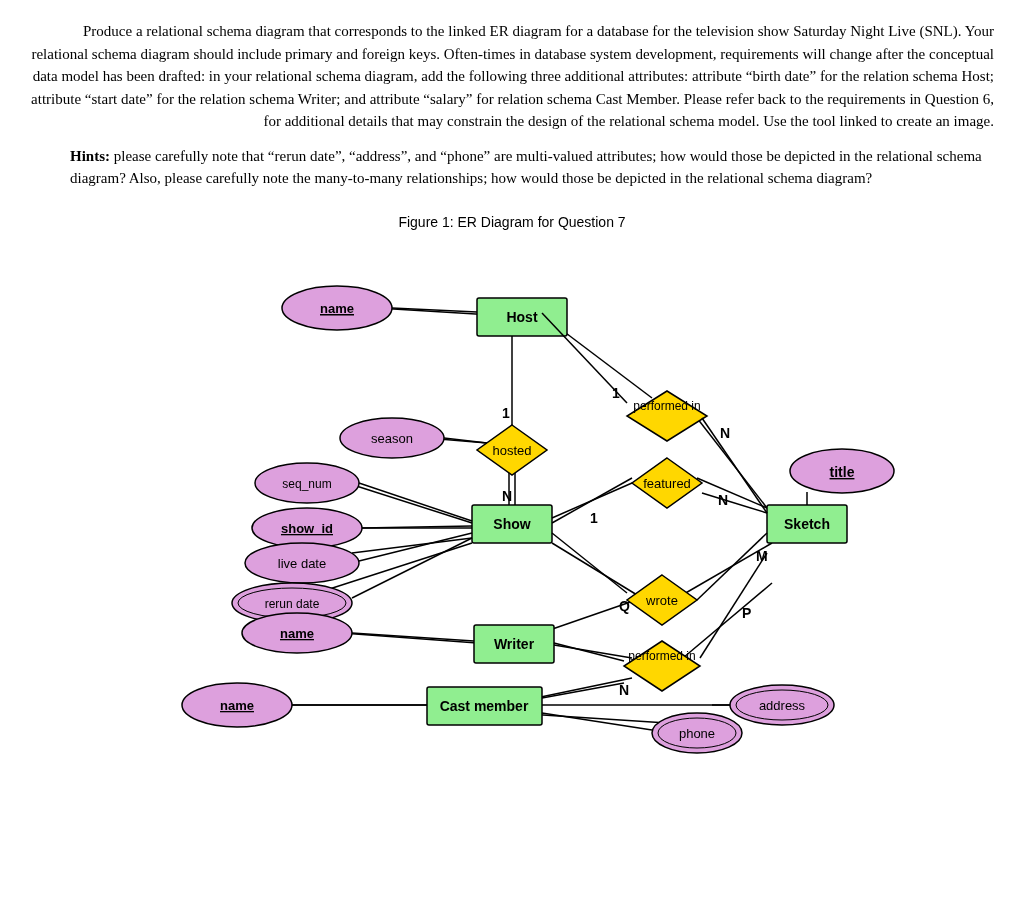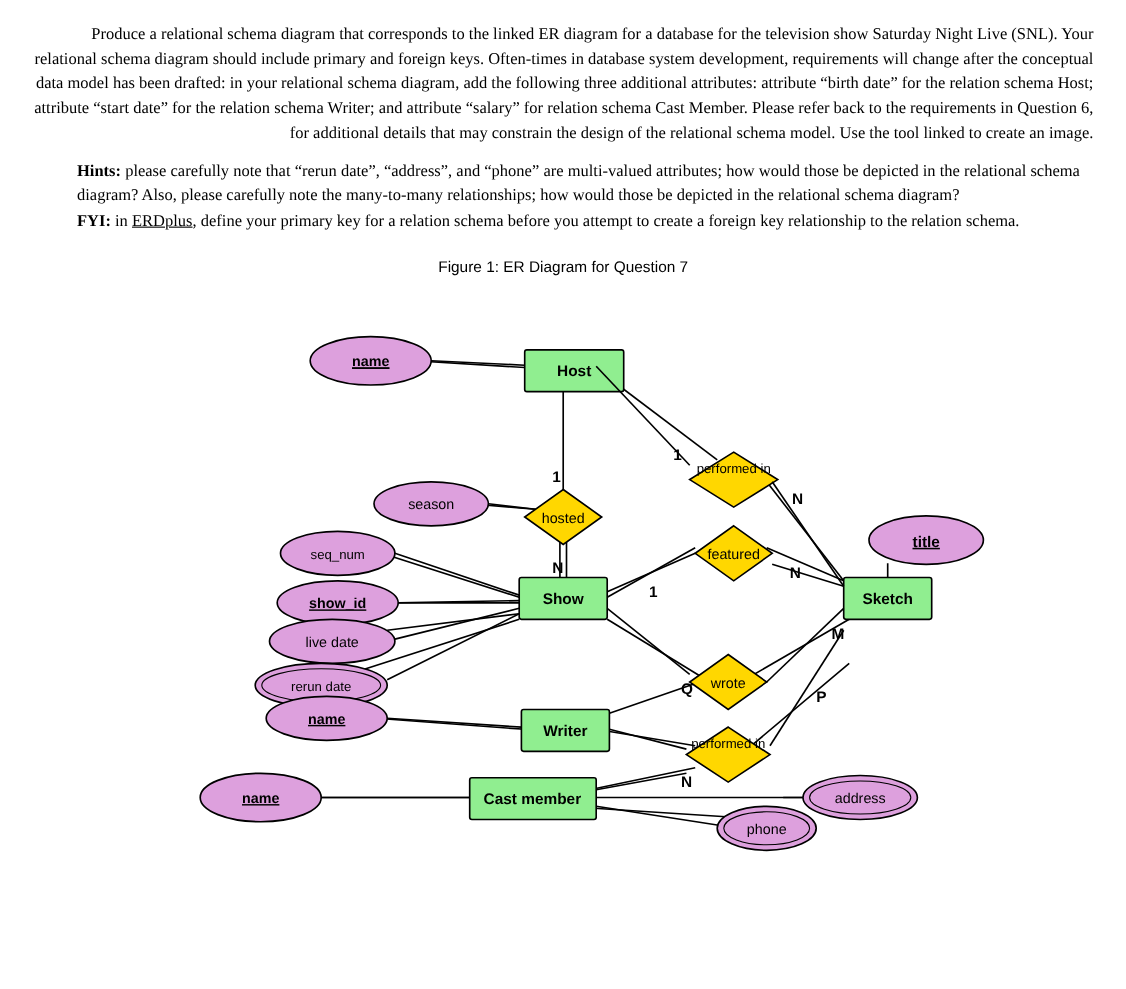--- a/index.html
+++ b/index.html
@@ -10,21 +10,21 @@
       padding: 20px 30px;
       font-size: 15px;
       line-height: 1.5;
     }
     .text-block {
       margin-bottom: 12px;
       text-align: right;
     }
     .hint-block {
       margin-left: 40px;
-      margin-bottom: 0;
+      margin-bottom: 22px;
     }
     .fyi-block {
       margin-left: 40px;
       margin-bottom: 20px;
     }
     .underline { text-decoration: underline; }
     .bold { font-weight: bold; }
     .diagram-container {
       width: 100%;
       display: flex;
@@ -45,23 +45,20 @@
 </head>
 <body>
 
 <div>
   <p class="text-block">Produce a relational schema diagram that corresponds to the linked ER diagram for a database for the television show Saturday Night Live (SNL). Your relational schema diagram should include primary and foreign keys. Often-times in database system development, requirements will change after the conceptual data model has been drafted: in your relational schema diagram, add the following three additional attributes: attribute “birth date” for the relation schema Host; attribute “start date” for the relation schema Writer; and attribute “salary” for relation schema Cast Member. Please refer back to the requirements in Question 6, for additional details that may constrain the design of the relational schema model. Use the tool linked to create an image.</p>
 
   <p class="hint-block">
     <span class="bold">Hints:</span><span> please carefully note that “rerun date”, “address”, and “phone” are multi-valued attributes; how would those be depicted in the relational schema diagram? Also, please carefully note the many-to-many relationships; how would those be depicted in the relational schema diagram?</span>
   </p>
 
-  <p class="fyi-block">
-    <span class="bold">FYI:</span><span> in </span><span class="underline">ERDplus</span><span>, define your primary key for a relation schema before you attempt to create a foreign key relationship to the relation schema.</span>
-  </p>
 
   <div class="diagram-container">
     <div class="diagram-title">Figure 1: ER Diagram for Question 7</div>
 
     <svg width="780" height="520" viewBox="0 0 780 520">
 
       <line x1="390" y1="90" x2="390" y2="185" stroke="#000" stroke-width="1.5"></line>
 
       <line x1="387" y1="185" x2="387" y2="265" stroke="#000" stroke-width="1.5"></line>
       <line x1="393" y1="185" x2="393" y2="265" stroke="#000" stroke-width="1.5"></line>

